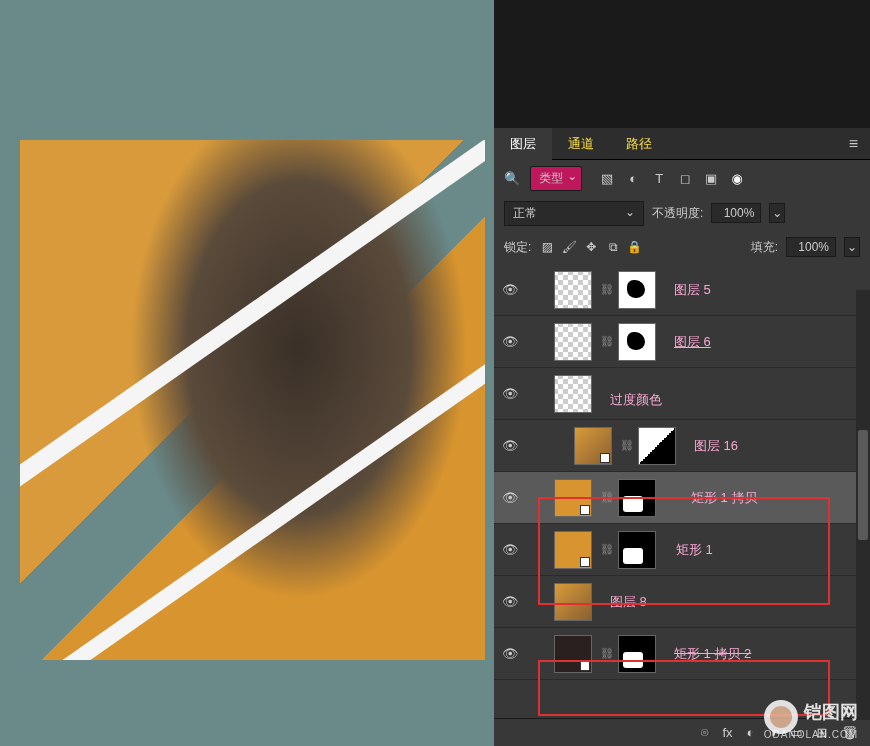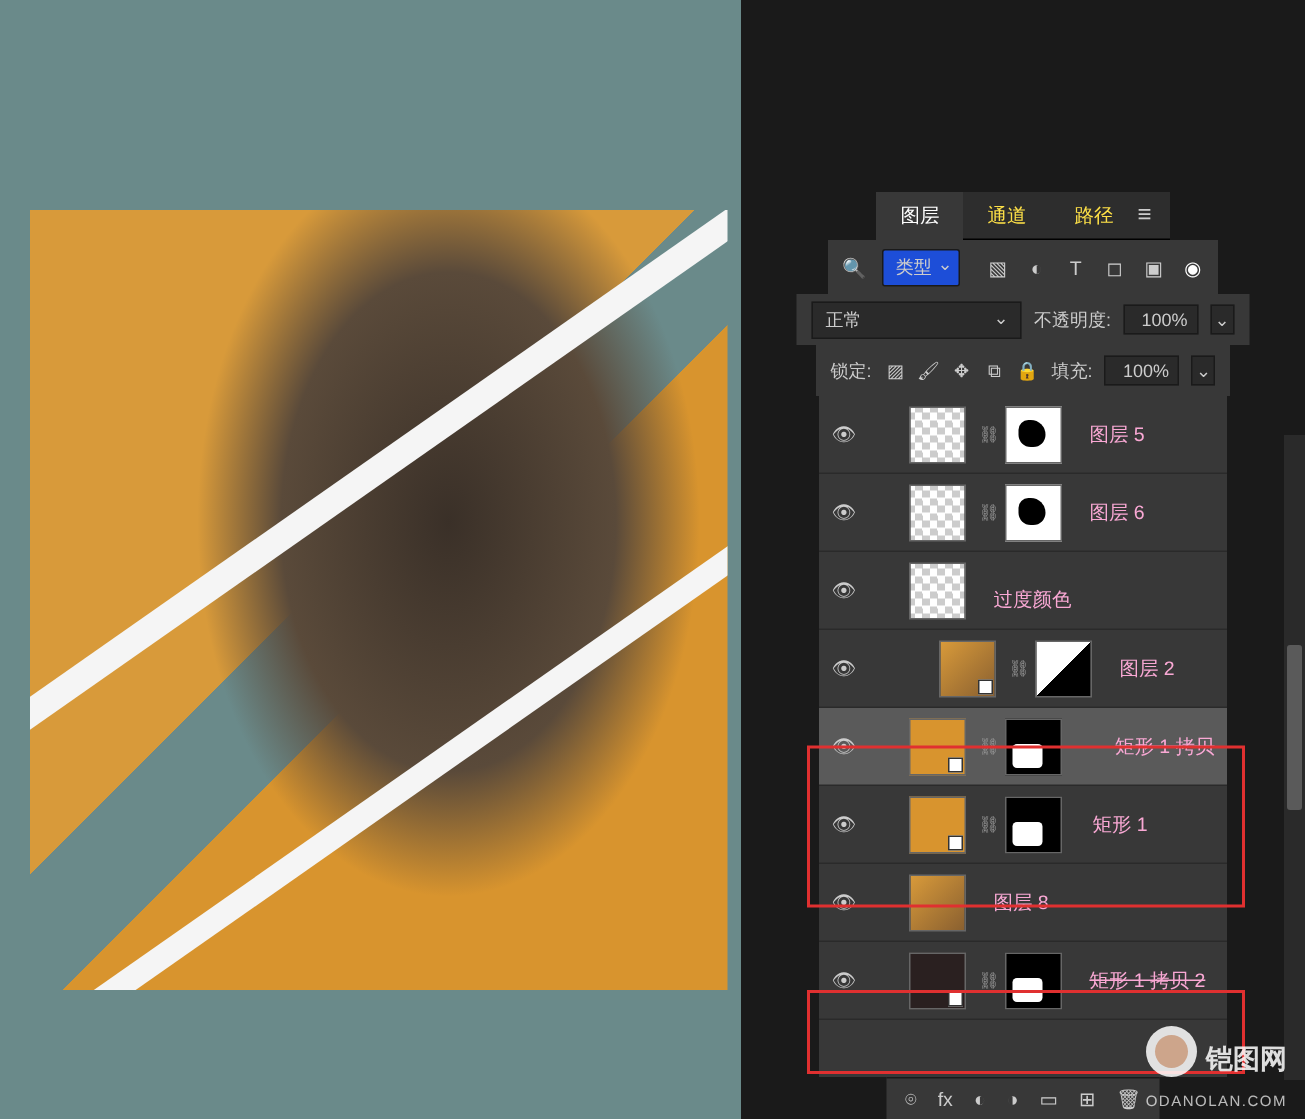--- a/index.html
+++ b/index.html
@@ -51,21 +51,20 @@
     .tear2 { width: 650px; height: 16px; left: -80px; top: 380px; }
     .panel {
       position: absolute;
       right: 0;
       top: 0;
       width: 376px;
       height: 746px;
       background: #1a1a1a;
       display: flex;
       flex-direction: column;
-      align-items: center;
     }
     .panel-spacer { height: 128px; }
     .tabs {
       display: flex;
       align-items: center;
       height: 32px;
       background: #2d2d2d;
       border-bottom: 1px solid #000;
     }
     .tab {
@@ -81,21 +80,21 @@
     .filter-row {
       display: flex;
       align-items: center;
       height: 36px;
       padding: 0 10px;
       background: #383838;
       gap: 10px;
     }
     .search-icon { color: #ccc; font-size: 13px; }
     .filter-dropdown {
-      background: #1d4ed8;
+      background: #be185d;
       color: #ccc;
       border: 1px solid #1a1a1a;
       padding: 3px 18px 3px 8px;
       font-size: 12px;
       border-radius: 2px;
       position: relative;
     }
     .filter-dropdown::after { content: "⌄"; position: absolute; right: 4px; top: 2px; }
     .filter-icons { display: flex; gap: 12px; margin-left: 8px; }
     .filter-icons span { color: #ccc; font-size: 13px; width: 14px; text-align: center; }
@@ -230,23 +229,23 @@
       align-items: center;
       justify-content: flex-end;
       gap: 14px;
       padding: 0 12px;
       color: #ccc;
       font-size: 13px;
     }
     .watermark-logo {
       position: absolute;
       right: 12px;
-      bottom: 28px;
-      display: flex;
-      align-items: flex-end;
+      bottom: 12px;
+      display: flex;
+      align-items: flex-start;
       gap: 6px;
       color: #fff;
       opacity: 0.85;
     }
     .watermark-logo .circ {
       width: 34px; height: 34px;
       border-radius: 50%;
       background: #fff;
       display: flex;
       align-items: center;
@@ -325,40 +324,40 @@
         <div class="layer-name" style="margin-left: 10px;">图层 5</div>
       </div>
       <div class="layer">
         <div class="eye">👁</div>
         <div class="indent1"></div>
         <div class="thumb-wrap">
           <div class="thumb checker"></div>
         </div>
         <div class="link">⛓</div>
         <div class="mask ink"></div>
-        <div class="layer-name" style="margin-left: 10px;">图层 6</div>
+        <div class="layer-name" style="margin-left: 10px; text-decoration: underline;">图层 6</div>
       </div>
       <div class="layer">
         <div class="eye">👁</div>
         <div class="indent1"></div>
         <div class="thumb-wrap">
           <div class="thumb checker"></div>
         </div>
         <div class="layer-name" style="margin-left: 10px; margin-top: 12px;">过度颜色</div>
       </div>
       <div class="layer">
         <div class="eye">👁</div>
         <div class="indent2"></div>
         <div class="thumb-wrap">
           <div class="thumb photo"></div>
           <div class="smart-badge"></div>
         </div>
         <div class="link">⛓</div>
         <div class="mask half"></div>
-        <div class="layer-name" style="margin-left: 10px;">图层 2</div>
+        <div class="layer-name" style="margin-left: 10px;">图层 16</div>
       </div>
       <div class="layer selected">
         <div class="eye">👁</div>
         <div class="indent1"></div>
         <div class="thumb-wrap">
           <div class="thumb orange"></div>
           <div class="smart-badge"></div>
         </div>
         <div class="link">⛓</div>
         <div class="mask blackmask"></div>

